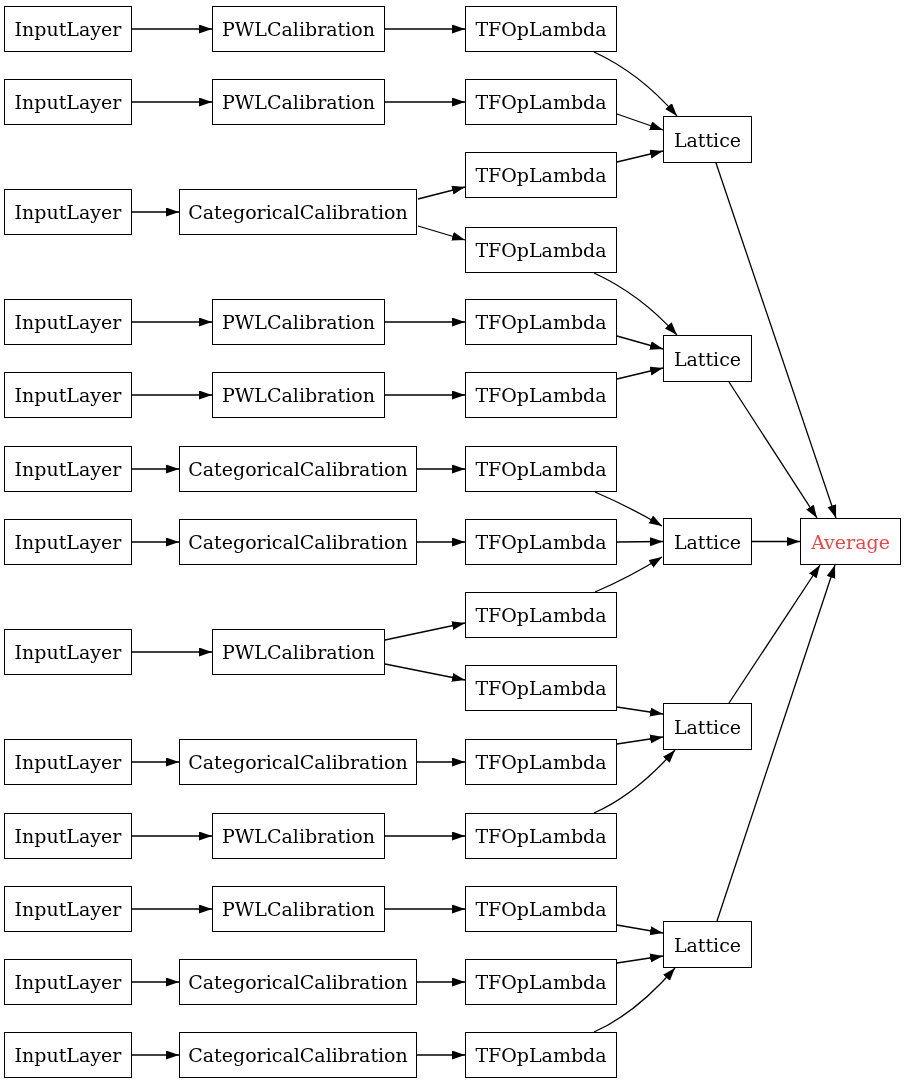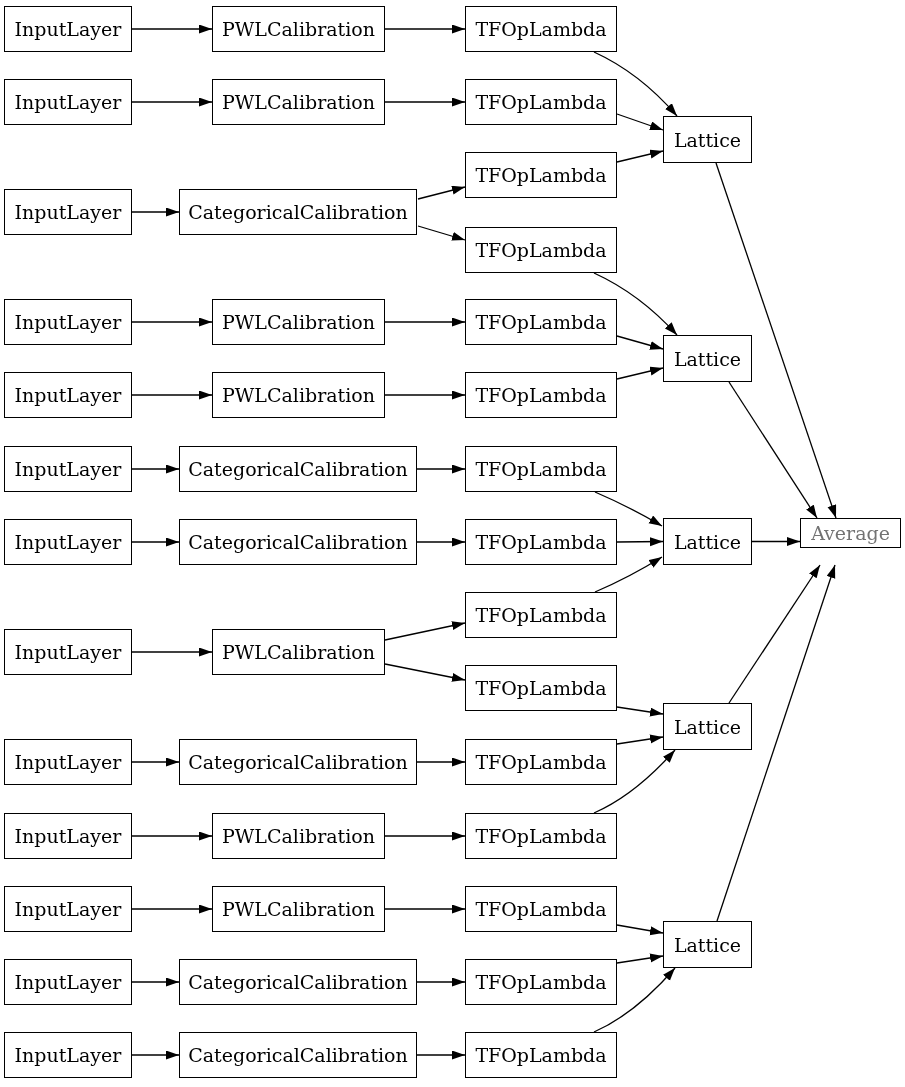--- a/index.html
+++ b/index.html
@@ -121,14 +121,14 @@
     <div class="node" style="left: 465px; top: 739px; width: 152px; height: 46px; border-color: rgb(0, 0, 0); color: rgb(0, 0, 0);">TFOpLambda</div>
     <div class="node" style="left: 465px; top: 813px; width: 152px; height: 46px; border-color: rgb(0, 0, 0); color: rgb(0, 0, 0);">TFOpLambda</div>
     <div class="node" style="left: 465px; top: 886px; width: 152px; height: 46px; border-color: rgb(0, 0, 0); color: rgb(0, 0, 0);">TFOpLambda</div>
     <div class="node" style="left: 465px; top: 959px; width: 152px; height: 46px; border-color: rgb(0, 0, 0); color: rgb(0, 0, 0);">TFOpLambda</div>
     <div class="node" style="left: 465px; top: 1032px; width: 152px; height: 46px; border-color: rgb(0, 0, 0); color: rgb(0, 0, 0);">TFOpLambda</div>
     <div class="node" style="left: 663px; top: 116px; width: 89px; height: 47px; border-color: rgb(0, 0, 0); color: rgb(0, 0, 0);">Lattice</div>
     <div class="node" style="left: 663px; top: 335px; width: 89px; height: 47px; border-color: rgb(0, 0, 0); color: rgb(0, 0, 0);">Lattice</div>
     <div class="node" style="left: 663px; top: 518px; width: 89px; height: 47px; border-color: rgb(0, 0, 0); color: rgb(0, 0, 0);">Lattice</div>
     <div class="node" style="left: 663px; top: 703px; width: 89px; height: 47px; border-color: rgb(0, 0, 0); color: rgb(0, 0, 0);">Lattice</div>
     <div class="node" style="left: 663px; top: 921px; width: 89px; height: 47px; border-color: rgb(0, 0, 0); color: rgb(0, 0, 0);">Lattice</div>
-    <div class="node" style="left: 800px; top: 518px; width: 101px; height: 30px; border-color: rgb(0, 0, 0); color: #737373;">Average</div>
+    <div class="node" style="left: 800px; top: 518px; width: 101px; height: 47px; border-color: rgb(0, 0, 0); color: #ef4444;">Average</div>
   </div>
 
 </body></html>

